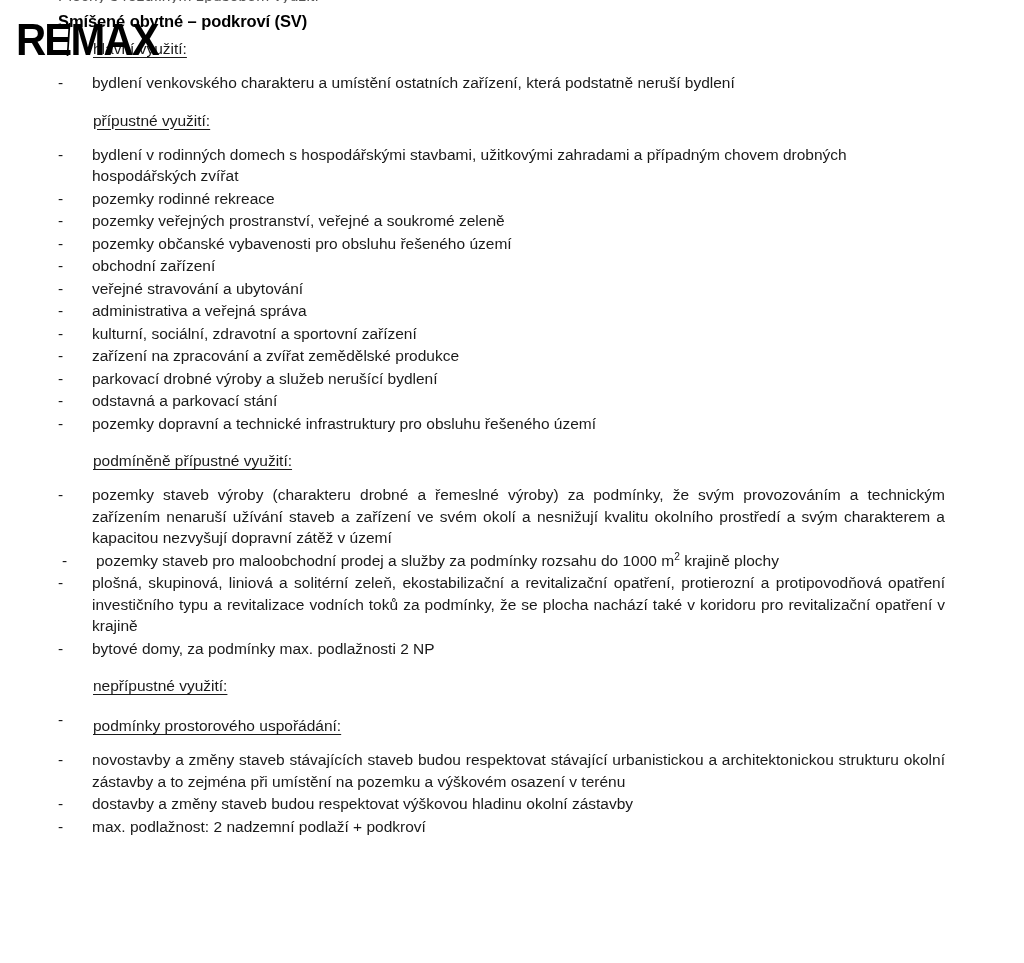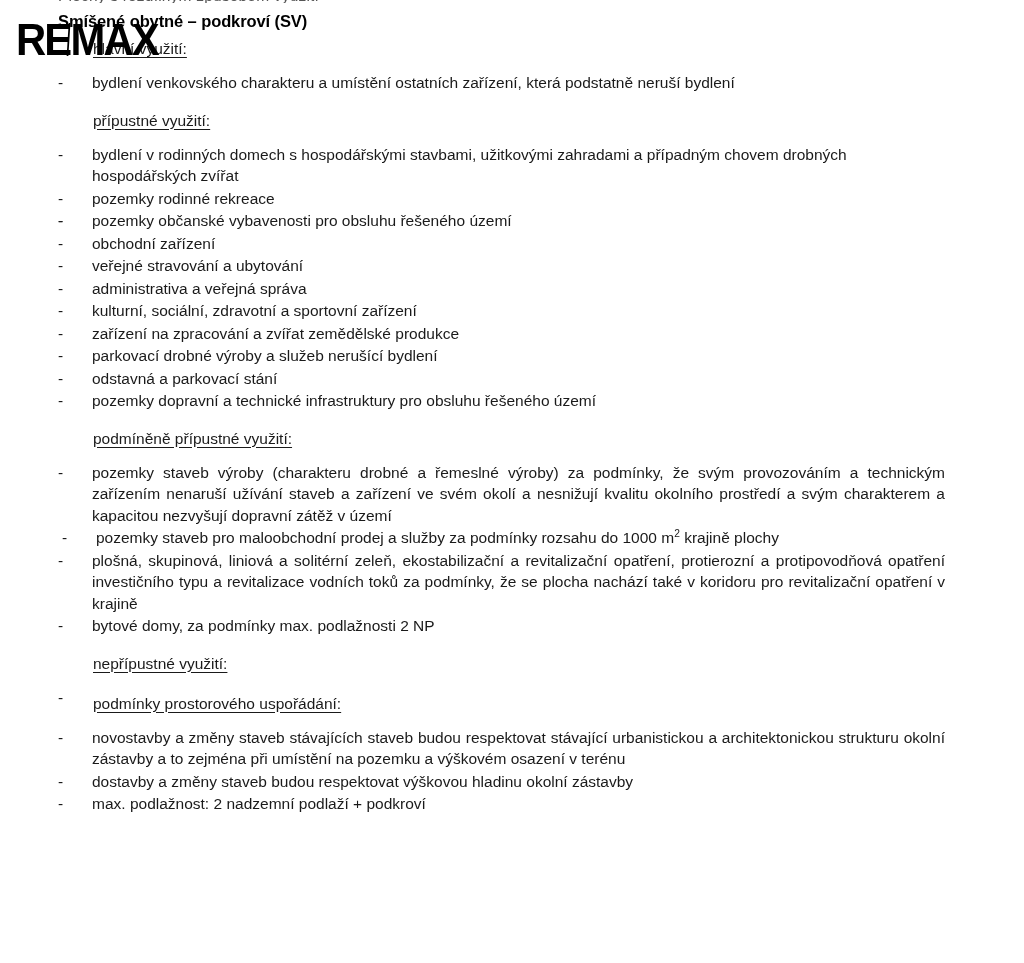--- a/index.html
+++ b/index.html
@@ -130,21 +130,21 @@
 
     <div id="sections">
         <div class="label-wrap first"><div class="section-label">hlavní využití:</div></div>
         <ul class="bullets">
           <li><span class="dash">-</span><span>bydlení venkovského charakteru a umístění ostatních zařízení, která podstatně neruší bydlení</span></li>
         </ul>
         <div class="label-wrap"><div class="section-label">přípustné využití:</div></div>
         <ul class="bullets">
           <li><span class="dash">-</span><span>bydlení v rodinných domech s hospodářskými stavbami, užitkovými zahradami a případným chovem drobných hospodářských zvířat</span></li>
           <li><span class="dash">-</span><span>pozemky rodinné rekreace</span></li>
-          <li><span class="dash">-</span></li>
+          <li><span class="dash">-</span><span>pozemky veřejných prostranství, veřejné a soukromé zeleně</span></li>
           <li><span class="dash">-</span><span>pozemky občanské vybavenosti pro obsluhu řešeného území</span></li>
           <li><span class="dash">-</span><span>obchodní zařízení</span></li>
           <li><span class="dash">-</span><span>veřejné stravování a ubytování</span></li>
           <li><span class="dash">-</span><span>administrativa a veřejná správa</span></li>
           <li><span class="dash">-</span><span>kulturní, sociální, zdravotní a sportovní zařízení</span></li>
           <li><span class="dash">-</span><span>zařízení na zpracování a zvířat zemědělské produkce</span></li>
           <li><span class="dash">-</span><span>parkovací drobné výroby a služeb nerušící bydlení</span></li>
           <li><span class="dash">-</span><span>odstavná a parkovací stání</span></li>
           <li><span class="dash">-</span><span>pozemky dopravní a technické infrastruktury pro obsluhu řešeného území</span></li>
         </ul>

